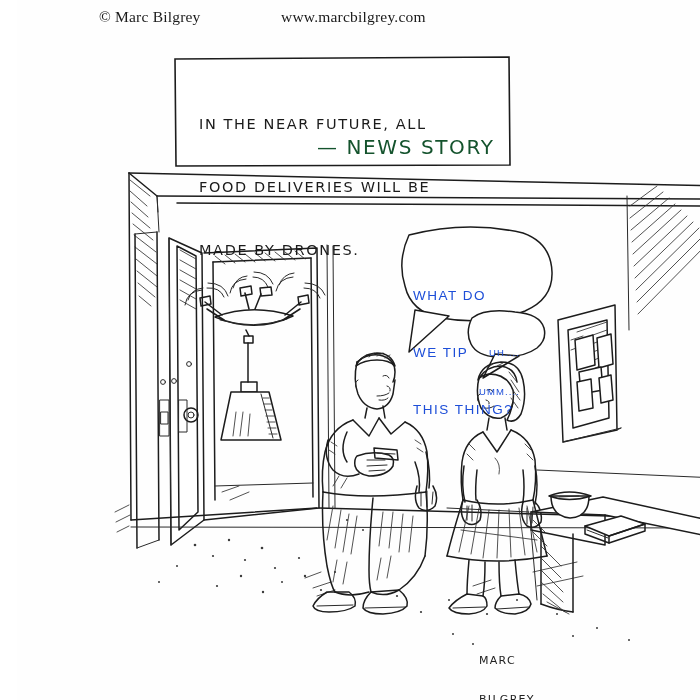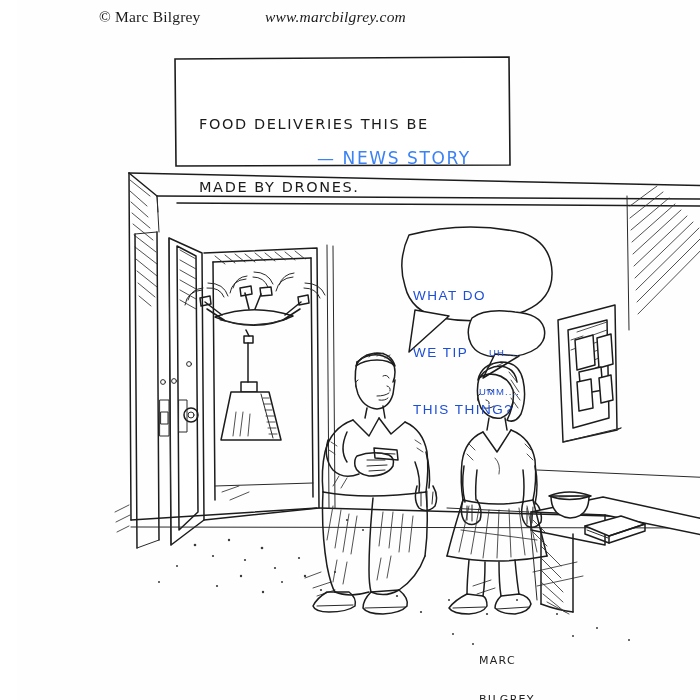--- a/index.html
+++ b/index.html
@@ -32,21 +32,21 @@
   }
   .credit-item {
     position: absolute;
     font-family: "Liberation Serif", serif;
     font-size: 15.5px;
     color: #1a1a1a;
     white-space: nowrap;
     letter-spacing: .2px;
   }
   .credit-left   { left: 82px;  top: 2px; }
-  .credit-center { left: 248px; top: 2px; font-style: italic; }
+  .credit-center { left: 264px; top: 2px; }
   .credit-right  { left: 487px; top: 2px; }
 
   
   #art {
     position: absolute;
     left: 0;
     top: 0;
     width: 700px;
     height: 700px;
   }
@@ -61,25 +61,25 @@
     font-family: "DejaVu Sans", sans-serif;
     font-size: 14.5px;
     letter-spacing: 1.6px;
     line-height: 21px;
     color: #1b1b1b;
     white-space: pre;
   }
   .caption-attr {
     position: absolute;
     left: 300px;
-    top: 148px;
+    top: 135px;
     font-family: "DejaVu Sans", sans-serif;
-    font-size: 17px;
+    font-size: 20px;
     letter-spacing: 1.6px;
-    color: #3b82f6;
+    color: #14532d;
     white-space: pre;
   }
 
   
   .balloon-text {
     position: absolute;
     font-family: Liberation Sans, sans-serif;
     color: #1d4ed8;
     white-space: pre;
   }
@@ -621,21 +621,22 @@
 
     <g>
       <path class="ink-thin" d="M520 470 L700 478"></path>
       <path class="ink-thin" d="M430 508 L512 512"></path>
     </g>
 
   </svg>
   </div>
 
   <div class="caption-text">
-    <div>FOOD DELIVERIES THIS BE</div>
+    <div>IN THE NEAR FUTURE, ALL</div>
+    <div>FOOD DELIVERIES WILL BE</div>
     <div>MADE BY DRONES.</div>
   </div>
   <div class="caption-attr">— NEWS STORY</div>
 
   <div class="balloon-text balloon-main">
     <div>WHAT DO</div>
     <div>WE TIP</div>
     <div>THIS THING?</div>
   </div>
 

